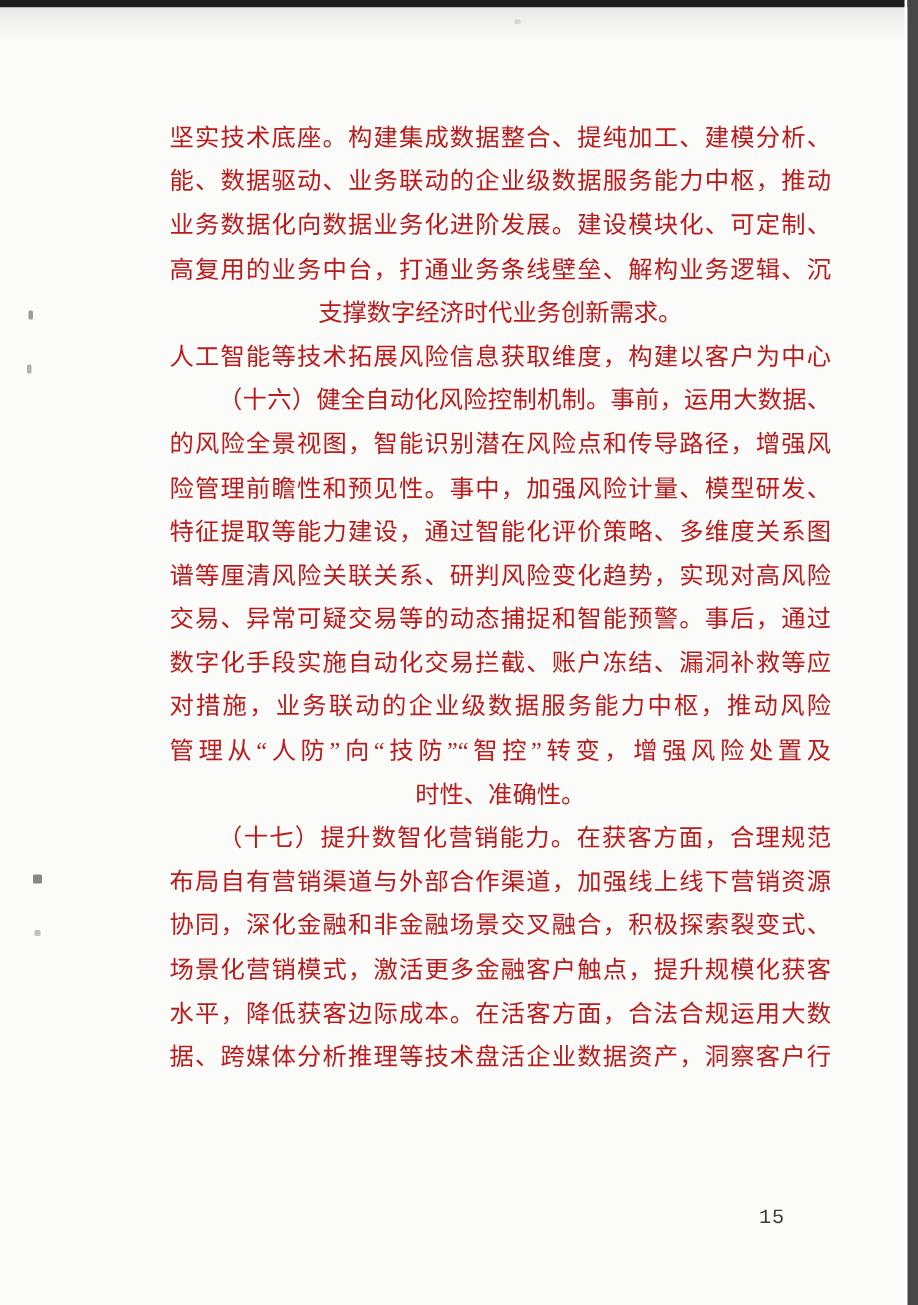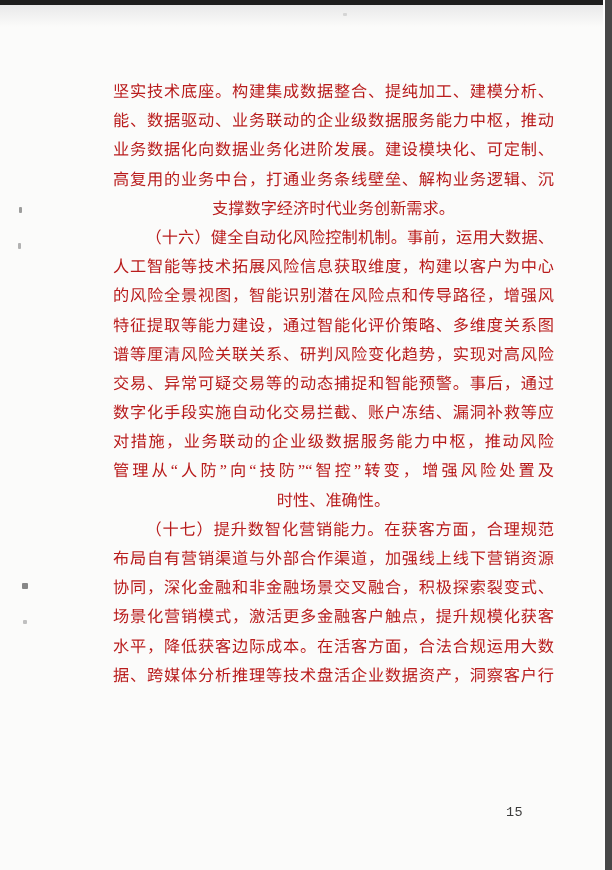--- a/index.html
+++ b/index.html
@@ -79,23 +79,24 @@
   <div class="scan-top-shadow"></div>
   <div class="scan-right-sliver"></div>
   <div class="scan-right-border"></div>
 
   <div class="text-block">
       <div class="line justify">坚实技术底座。构建集成数据整合、提纯加工、建模分析、</div>
       <div class="line justify">能、数据驱动、业务联动的企业级数据服务能力中枢，推动</div>
       <div class="line justify">业务数据化向数据业务化进阶发展。建设模块化、可定制、</div>
       <div class="line justify">高复用的业务中台，打通业务条线壁垒、解构业务逻辑、沉</div>
       <div class="line end">支撑数字经济时代业务创新需求。</div>
+      <div class="line justify">人工智能等技术拓展风险信息获取维度，构建以客户为中心</div>
       <div class="line justify indent">（十六）健全自动化风险控制机制。事前，运用大数据、</div>
-      <div class="line justify">人工智能等技术拓展风险信息获取维度，构建以客户为中心</div>
       <div class="line justify">的风险全景视图，智能识别潜在风险点和传导路径，增强风</div>
+      <div class="line justify">险管理前瞻性和预见性。事中，加强风险计量、模型研发、</div>
       <div class="line justify">特征提取等能力建设，通过智能化评价策略、多维度关系图</div>
       <div class="line justify">谱等厘清风险关联关系、研判风险变化趋势，实现对高风险</div>
       <div class="line justify">交易、异常可疑交易等的动态捕捉和智能预警。事后，通过</div>
       <div class="line justify">数字化手段实施自动化交易拦截、账户冻结、漏洞补救等应</div>
       <div class="line justify">对措施，业务联动的企业级数据服务能力中枢，推动风险</div>
       <div class="line justify">管理从“人防”向“技防”“智控”转变，增强风险处置及</div>
       <div class="line end">时性、准确性。</div>
       <div class="line justify indent">（十七）提升数智化营销能力。在获客方面，合理规范</div>
       <div class="line justify">布局自有营销渠道与外部合作渠道，加强线上线下营销资源</div>
       <div class="line justify">协同，深化金融和非金融场景交叉融合，积极探索裂变式、</div>

